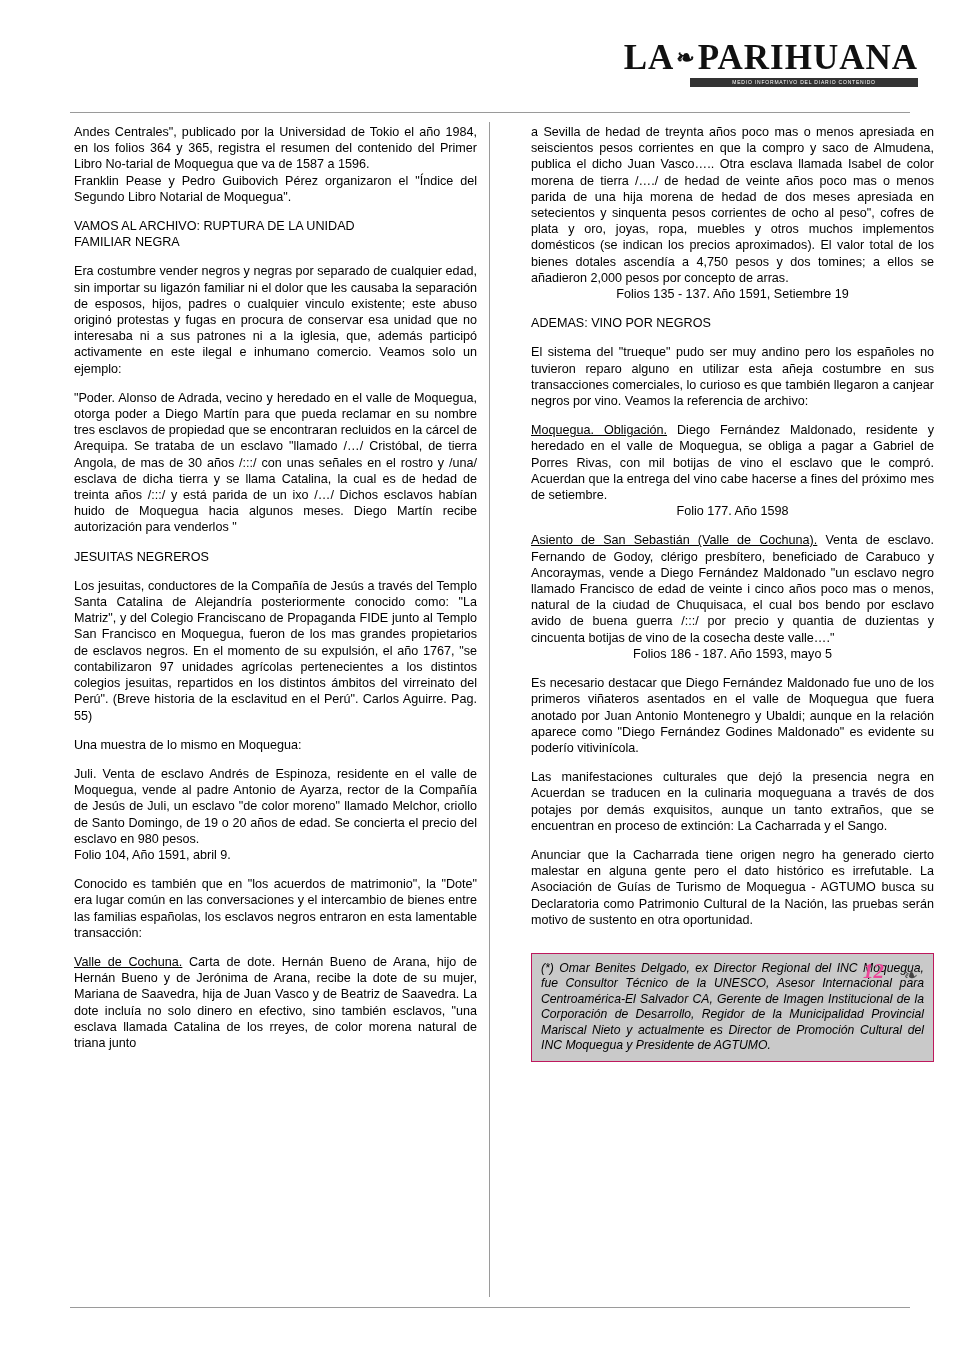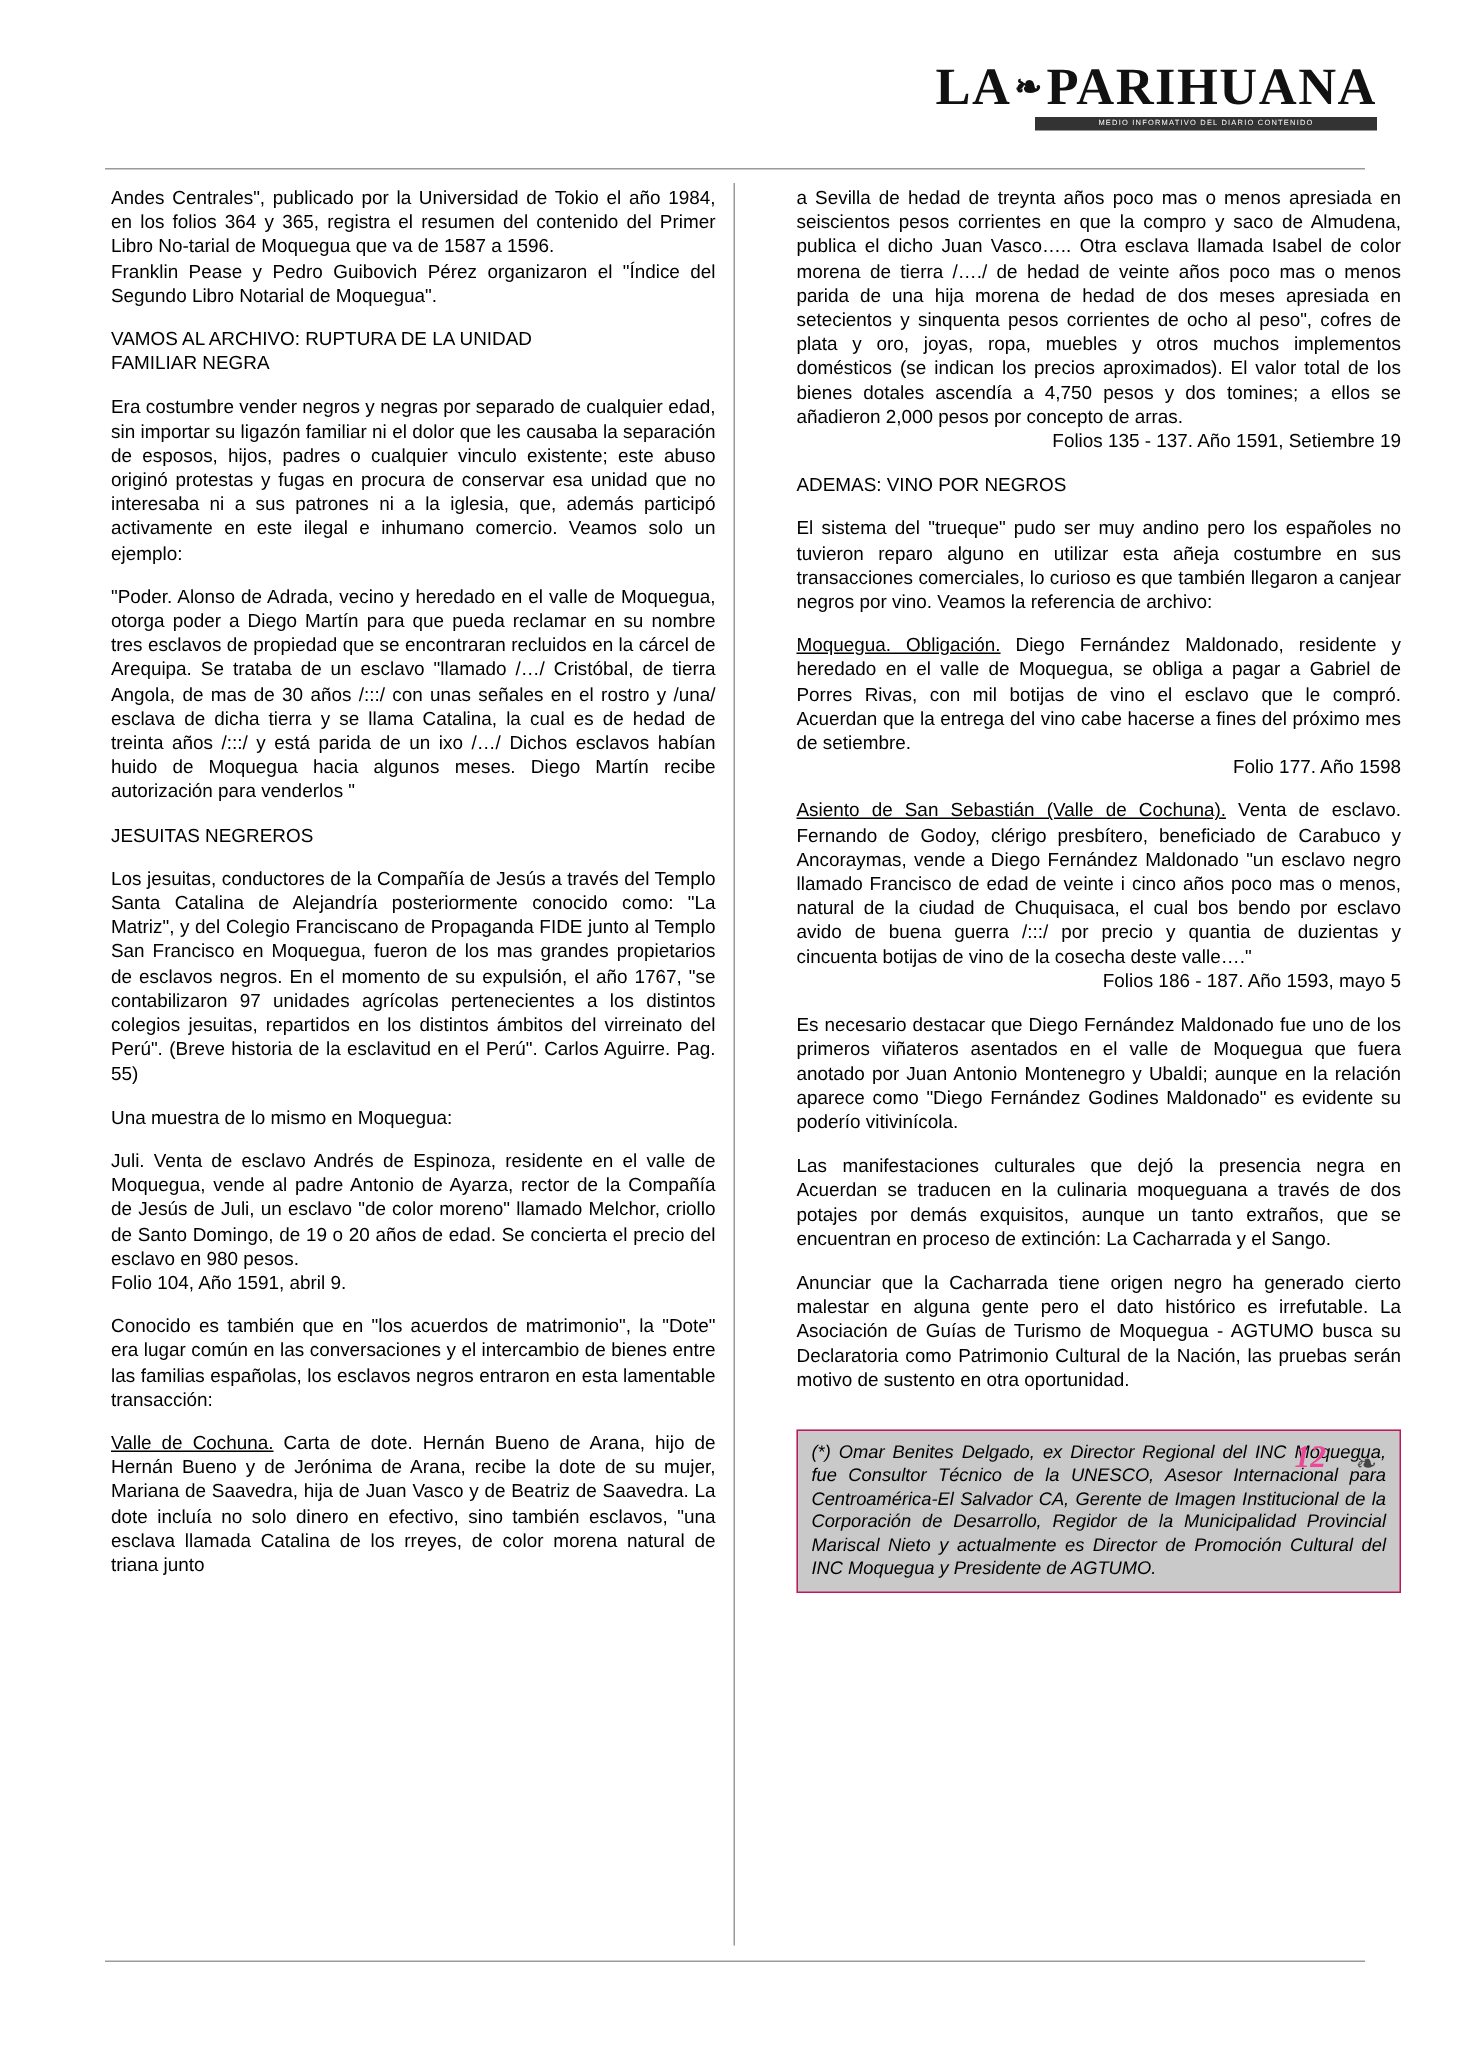--- a/index.html
+++ b/index.html
@@ -96,21 +96,21 @@
   p {
     margin: 0 0 0 0;
   }
   .para { margin-bottom: 13px; }
   .para-tight { margin-bottom: 0; }
   .heading {
     text-align: left;
     margin: 13px 0 13px 0;
     line-height: 16.2px;
   }
-  .right-align { text-align: right; }
+  .right-align { text-align: center; }
   .uline { text-decoration: underline; }
 
   
   .footnote-box {
     margin-top: 25px;
     background: #c9c9c9;
     border: 1px solid #be185d;
     padding: 7px 9px 8px 9px;
     font-style: italic;
     font-size: 12.2px;

